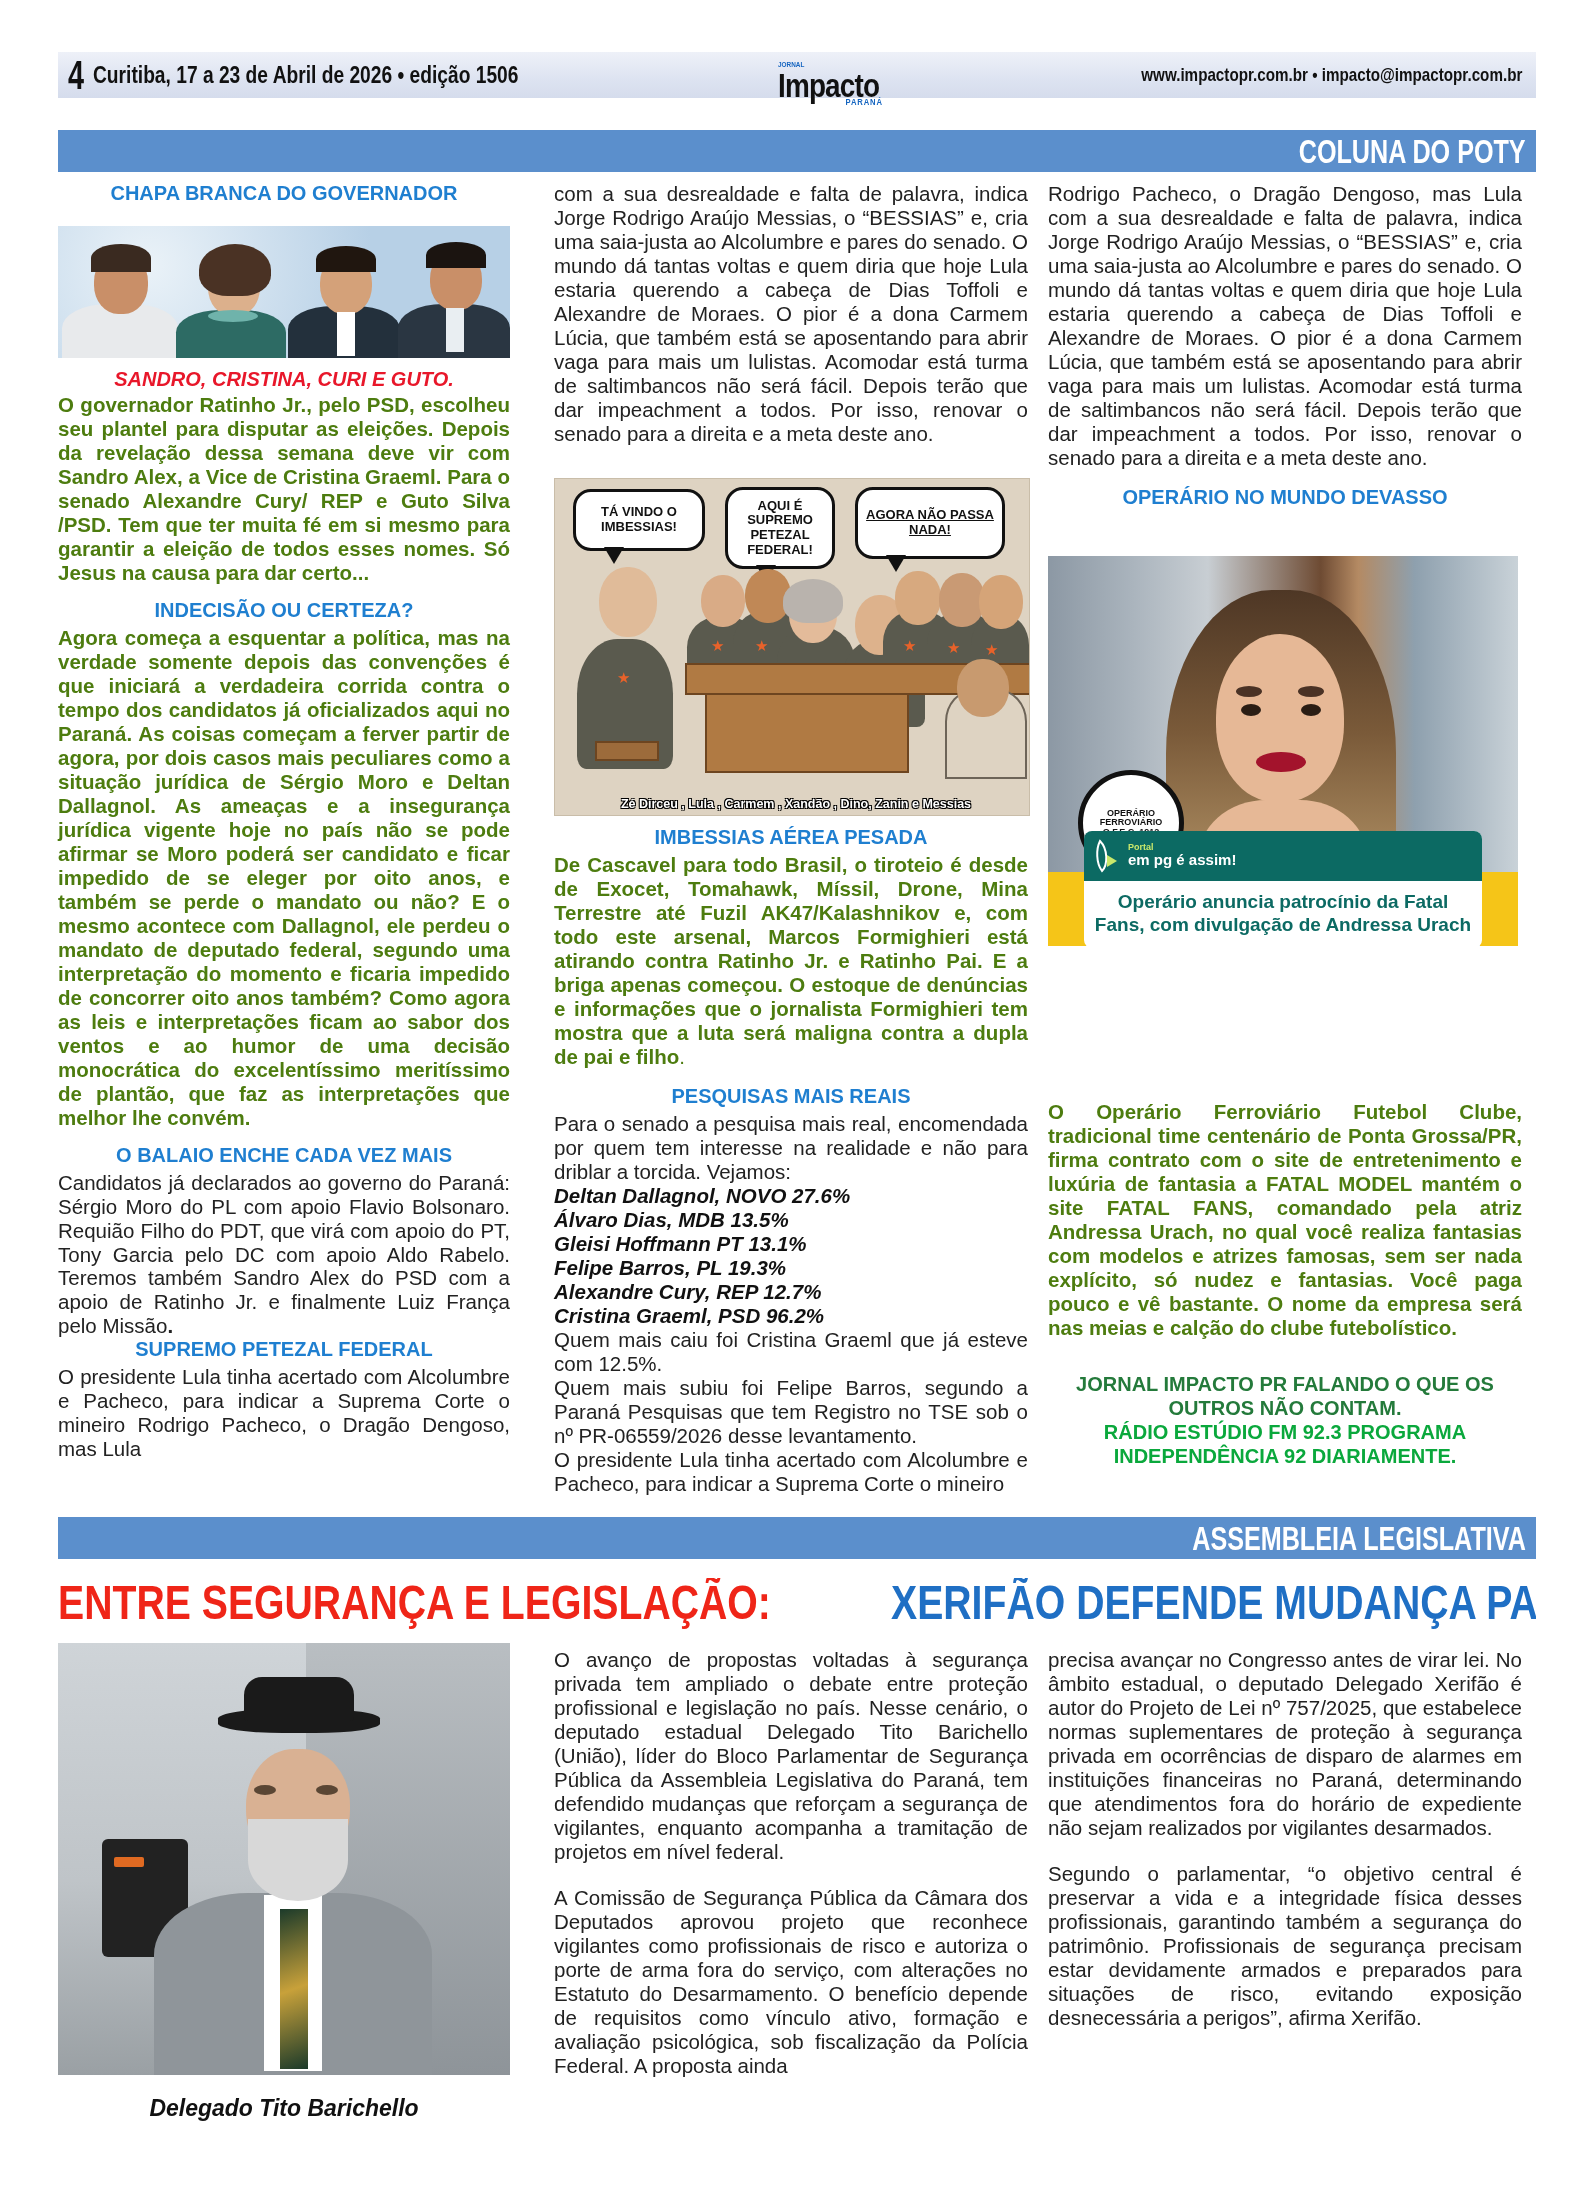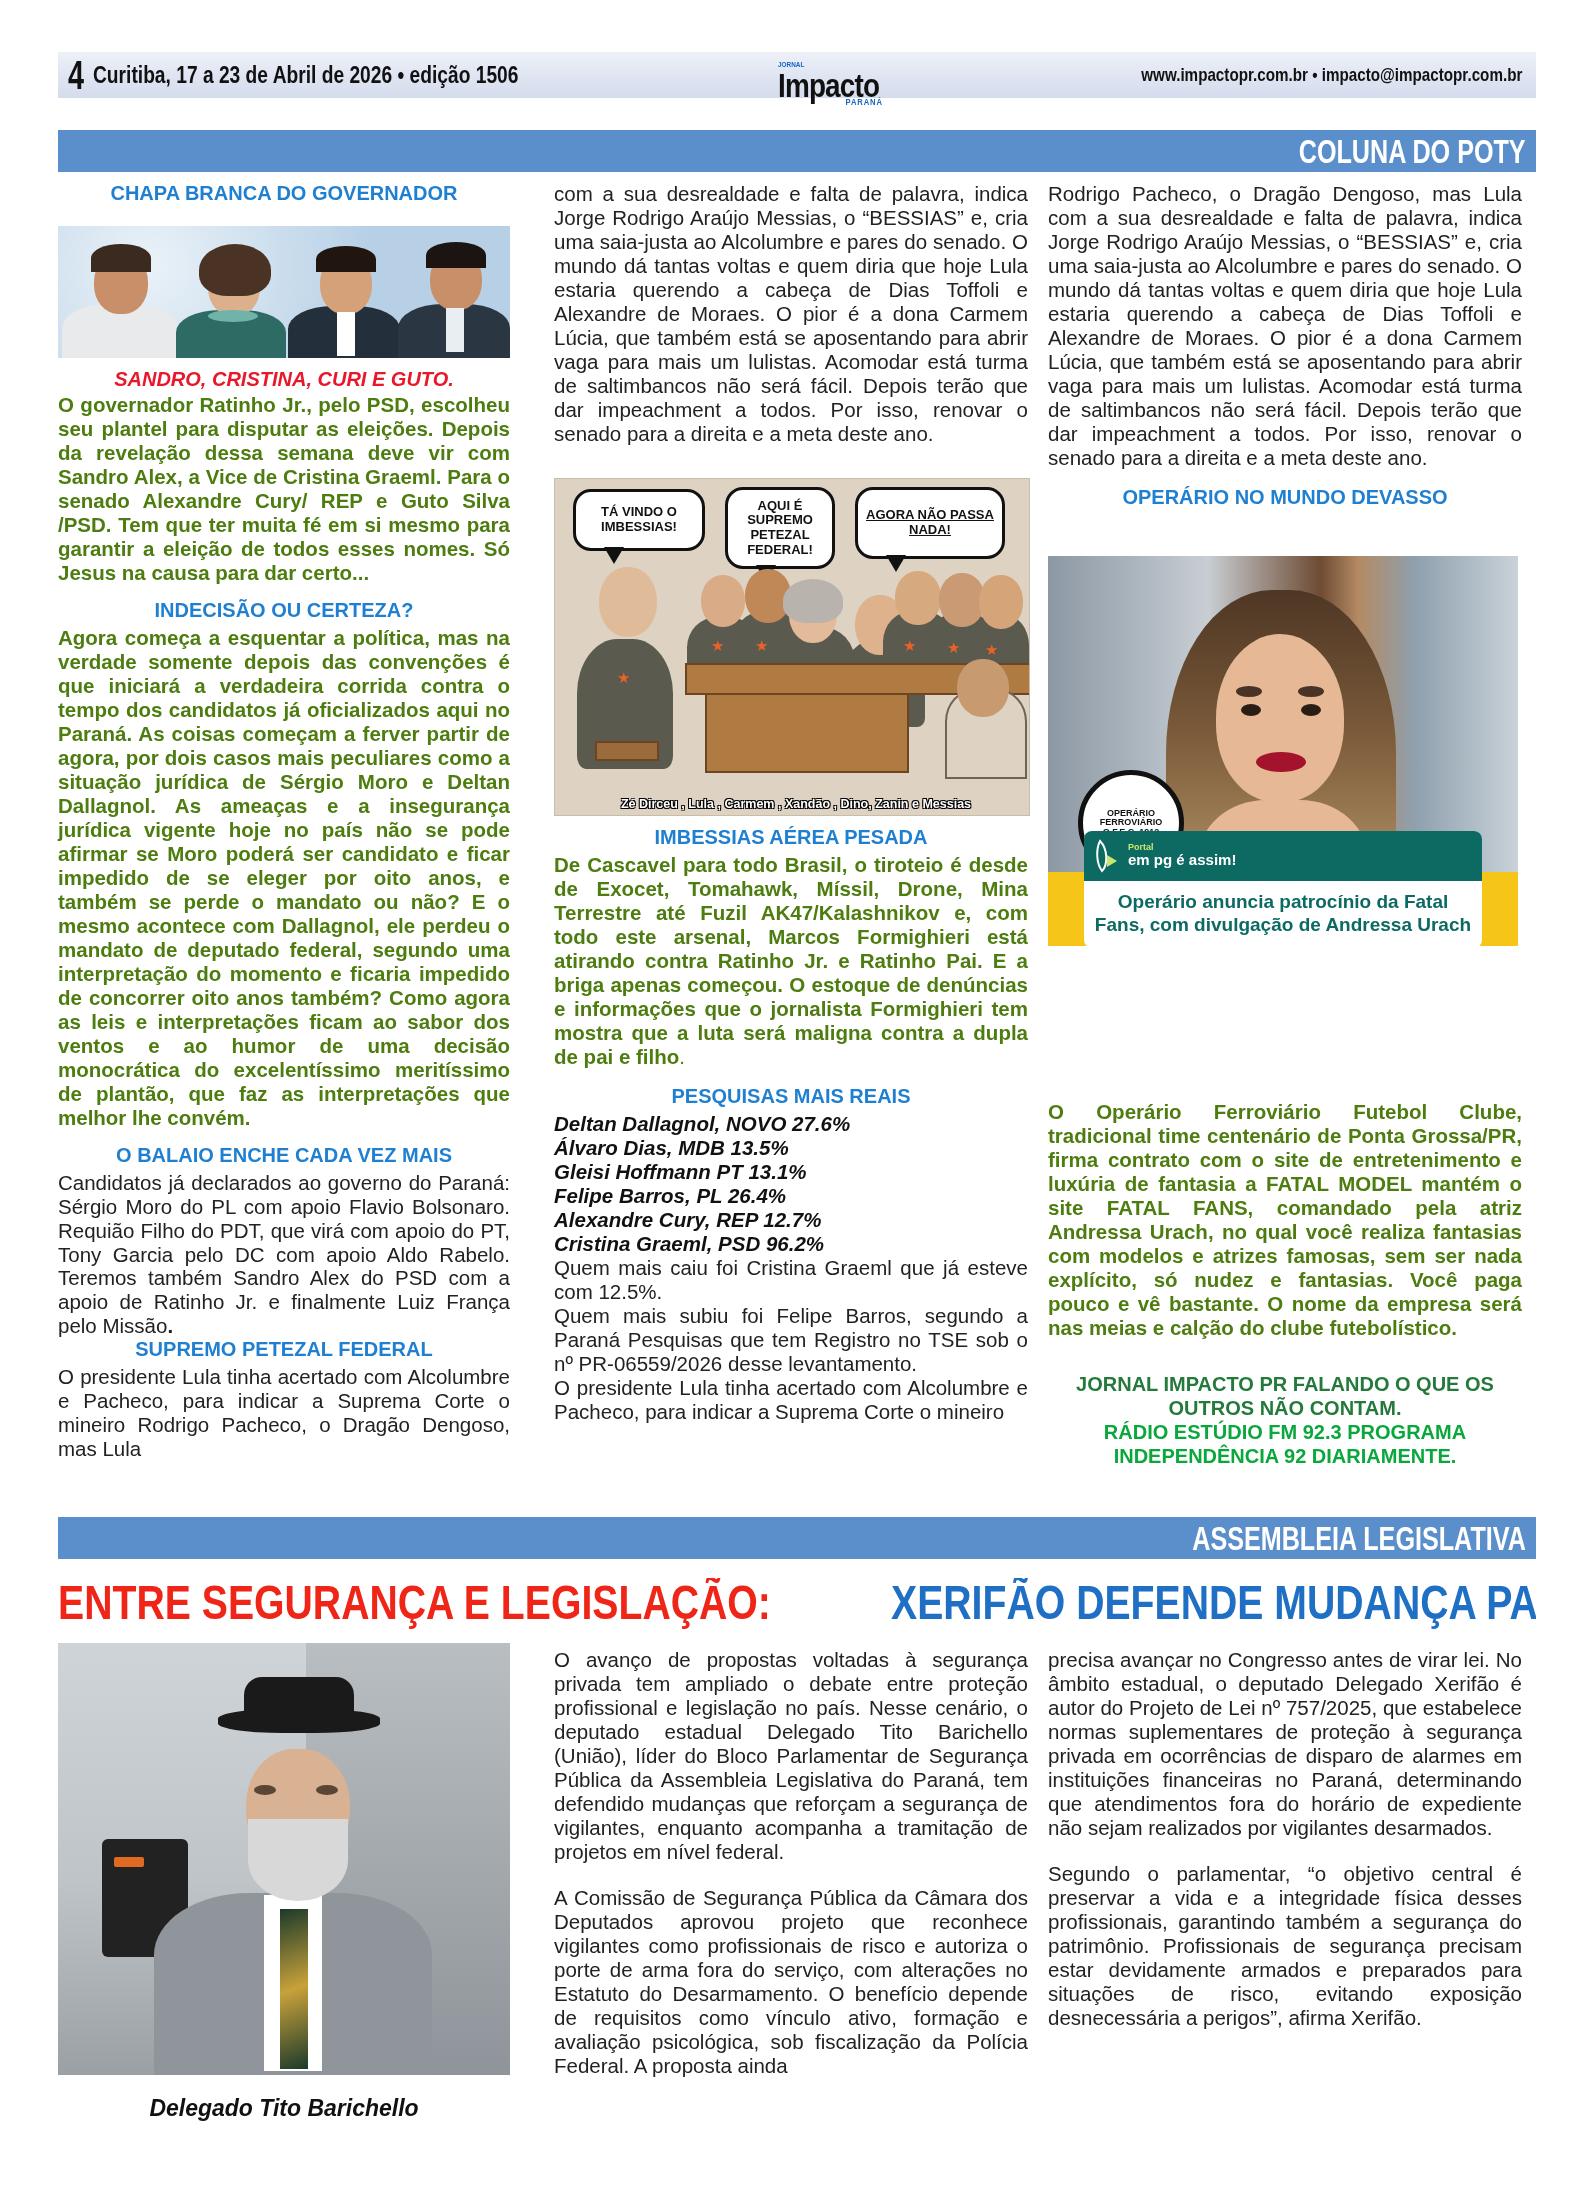--- a/index.html
+++ b/index.html
@@ -279,26 +279,27 @@
     <div class="jhead" style="left:402px;top:180px;width:52px;height:58px;background:#c89a6f;"></div>
 
     <div class="cartoon-cap">Zé Dirceu , Lula , Carmem , Xandão , Dino, Zanin e Messias</div>
   </div>
 
   <div class="col" style="left:554px;top:826px;width:474px;">
     <div class="kicker">IMBESSIAS AÉREA PESADA</div>
     <p class="bodybold"><span>De Cascavel para todo Brasil, o tiroteio é desde de Exocet, Tomahawk, Míssil, Drone, Mina Terrestre até Fuzil AK47/Kalashnikov e, com todo este arsenal, Marcos Formighieri está atirando contra Ratinho Jr. e Ratinho Pai. E a briga apenas começou. O estoque de denúncias e informações que o jornalista Formighieri tem mostra que a luta será maligna contra a dupla de pai e filho</span><span style="font-weight:normal">.</span></p>
 
     <div class="kicker" style="margin-top:16px;">PESQUISAS MAIS REAIS</div>
+    <p class="bodylight">Para o senado a pesquisa mais real, encomendada por quem tem interesse na realidade e não para driblar a torcida. Vejamos:</p>
 
     <div>
       <div class="poll-line">Deltan Dallagnol, NOVO 27.6%</div>
       <div class="poll-line">Álvaro Dias, MDB 13.5%</div>
       <div class="poll-line">Gleisi Hoffmann PT 13.1%</div>
-      <div class="poll-line">Felipe Barros, PL 26.4%</div>
+      <div class="poll-line">Felipe Barros, PL 19.3%</div>
       <div class="poll-line">Alexandre Cury, REP 12.7%</div>
       <div class="poll-line">Cristina Graeml, PSD 96.2%</div>
     </div>
 
     <p class="bodylight">Quem mais caiu foi Cristina Graeml que já esteve com 12.5%.</p>
     <p class="bodylight">Quem mais subiu foi Felipe Barros, segundo a Paraná Pesquisas que tem Registro no TSE sob o nº PR-06559/2026 desse levantamento.</p>
     <p class="bodylight">O presidente Lula tinha acertado com Alcolumbre e Pacheco, para indicar a Suprema Corte o mineiro</p>
   </div>
 
   <div class="col" style="left:1048px;top:182px;width:474px;">

